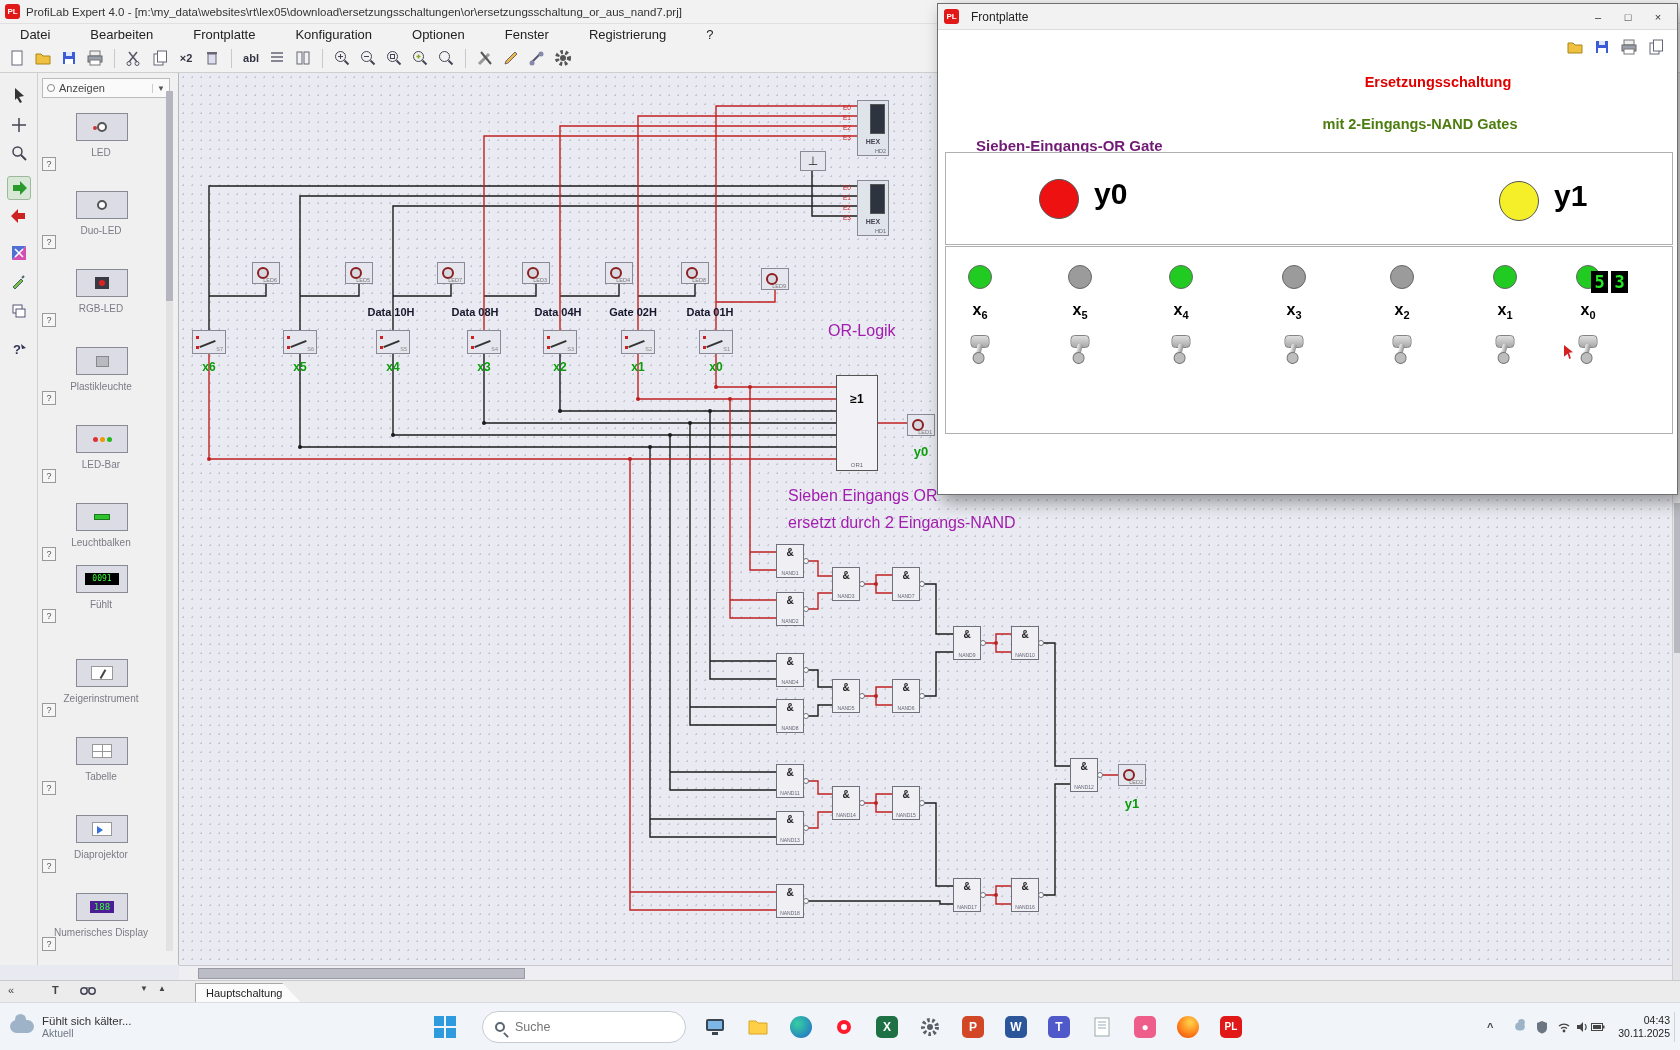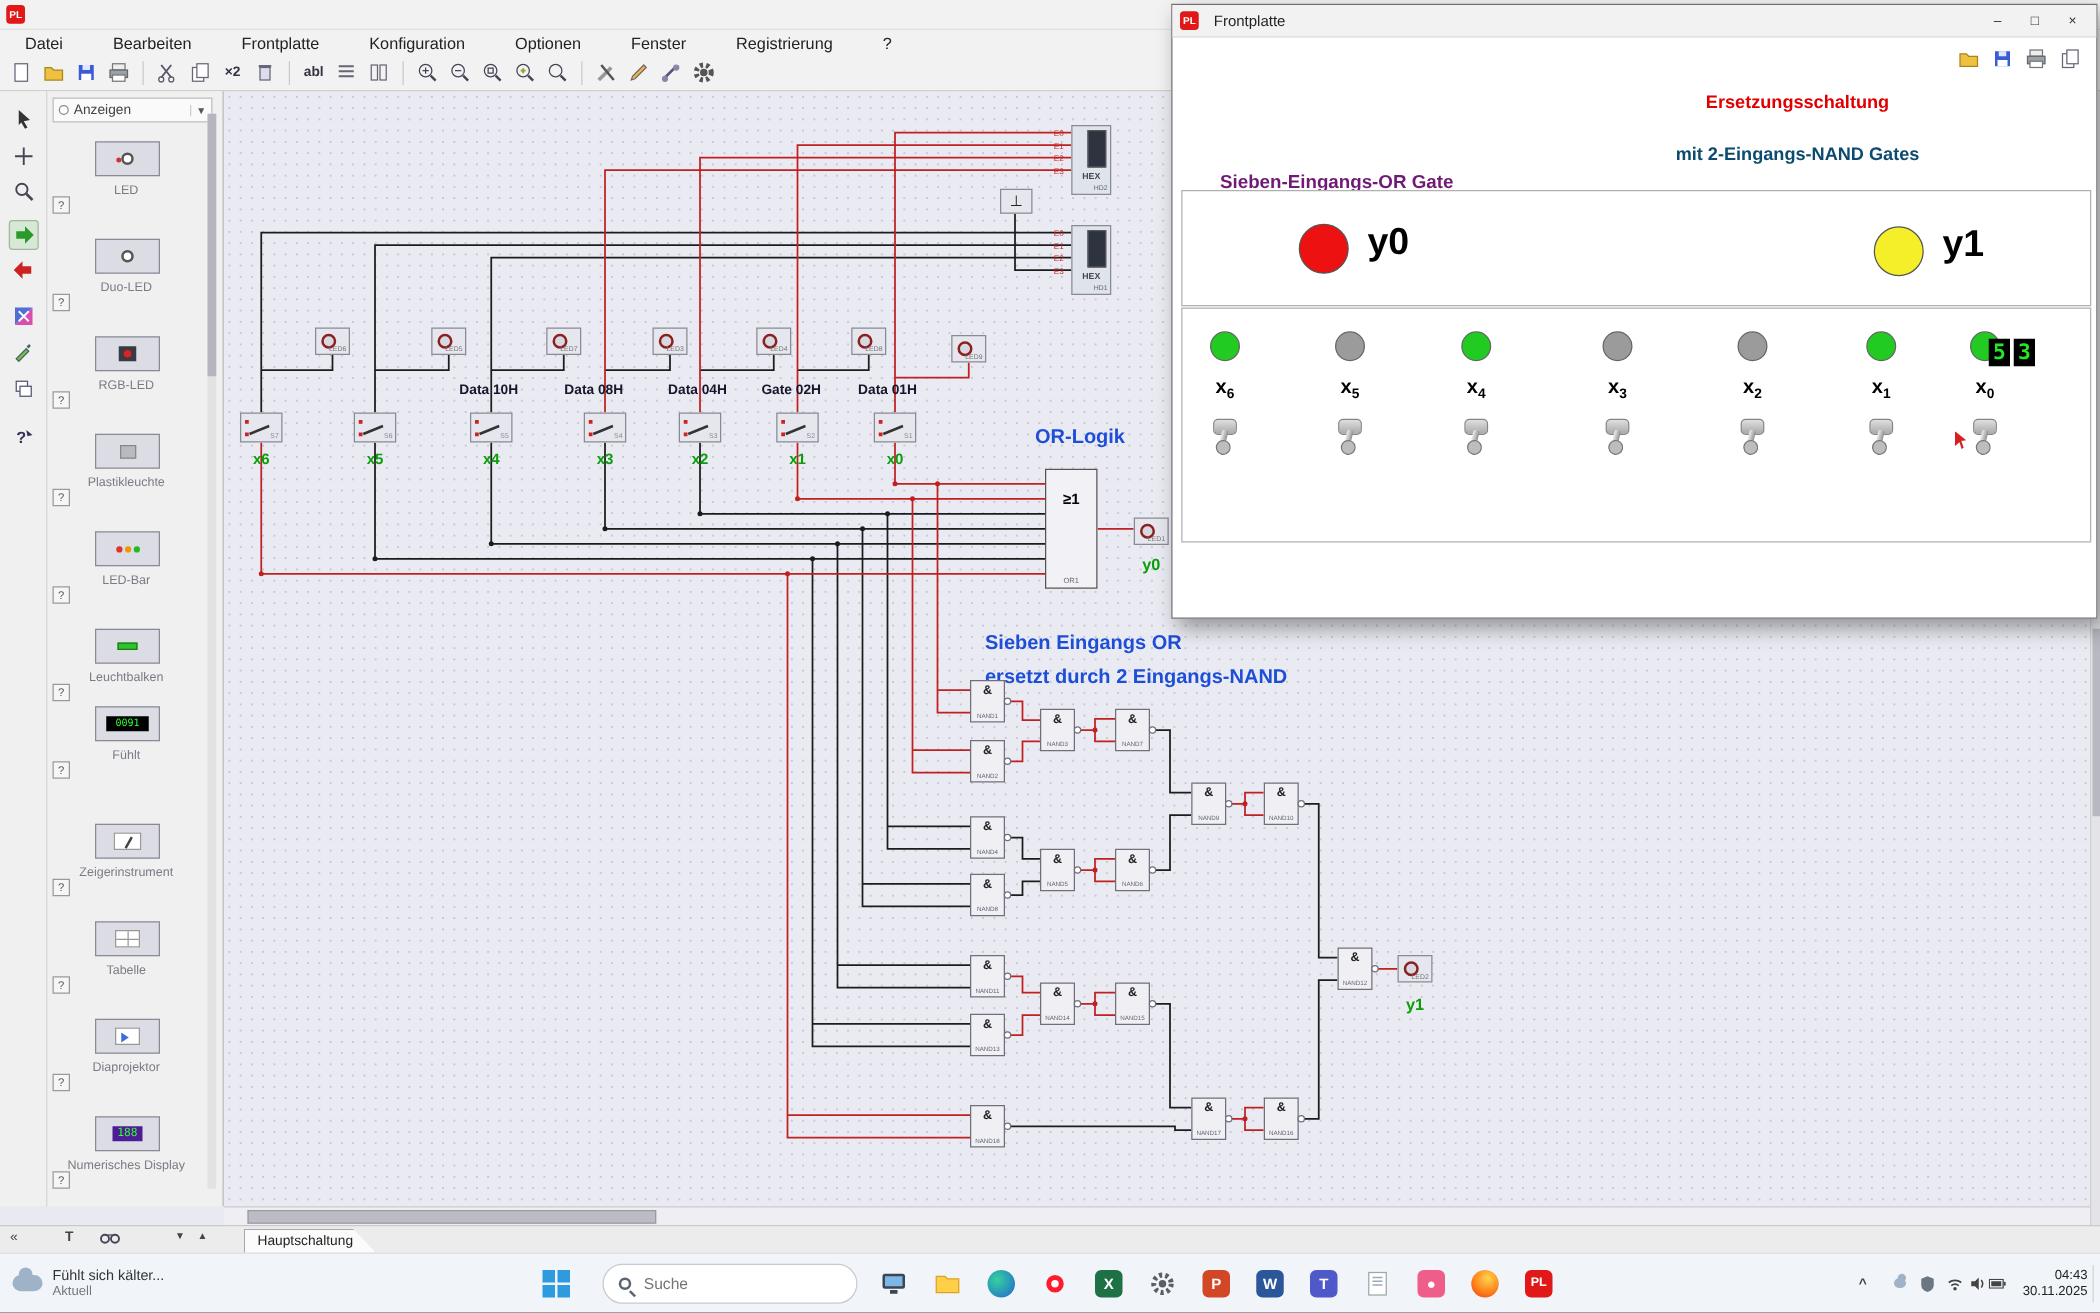--- a/index.html
+++ b/index.html
@@ -27,21 +27,21 @@
   .orgate{position:absolute;left:836px;top:375px;width:42px;height:96px;background:#f2f2f6;border:1.5px solid #555;}
   .orsym{position:absolute;left:0;right:0;top:16px;text-align:center;font-size:12px;font-weight:bold;}
   .orlbl{position:absolute;left:0;right:0;bottom:2px;text-align:center;font-size:6px;color:#667;}
   .hexd{width:32px;height:56px;background:#dfe3ea;}
   .hpin{position:absolute;left:-15px;font-size:6.5px;color:#c22;}
   .hscreen{position:absolute;right:3px;top:3px;width:15px;height:30px;background:#2e3340;border:1px solid #555;}
   .htitle{position:absolute;left:0;right:0;bottom:10px;text-align:center;font-size:7px;font-weight:bold;color:#445;}
   .hunit{position:absolute;right:2px;bottom:1px;font-size:5.5px;color:#667;}
   .gnd{width:26px;height:20px;text-align:center;font-size:12px;line-height:18px;color:#222;background:#e6e6ee;}
   .datalbl{position:absolute;width:70px;text-align:center;font-size:11px;font-weight:bold;color:#16162c;}
-  .redcap{position:absolute;color:#1d4ed8;font-weight:bold;font-size:16px;margin-top:19px;}
+  .redcap{position:absolute;color:#a21caf;font-weight:normal;font-size:16px;}
   .outname{position:absolute;width:40px;text-align:center;font-weight:bold;font-size:13px;color:#0a9e0a;}
 
   
   #titlebar{position:absolute;left:0;top:0;width:1680px;height:24px;background:#f2f2f2;border-bottom:1px solid #e0e0e0;display:flex;align-items:center;padding-left:5px;z-index:5;}
   .applogo{width:15px;height:15px;background:#e01818;border-radius:3px;color:#fff;font-size:8px;font-weight:bold;display:inline-flex;align-items:center;justify-content:center;margin-right:6px;}
   #titlebar .ttl{font-size:11.5px;color:#333;white-space:nowrap;}
   #menubar{position:absolute;left:0;top:24px;width:1680px;height:20px;background:#f2f2f2;display:flex;align-items:center;z-index:5;}
   #menubar span{font-size:13px;color:#222;padding:0 20px;cursor:default;}
   #toolbar{position:absolute;left:0;top:44px;width:1680px;height:29px;background:#f2f2f2;border-bottom:1px solid #cfcfcf;display:flex;align-items:center;gap:4px;padding-left:6px;z-index:5;}
   .tsep{width:1px;height:19px;background:#c9c9c9;margin:0 4px;}
@@ -90,21 +90,21 @@
 
   
   #frontplatte{position:absolute;left:937px;top:3px;width:741px;height:492px;background:#fff;border:1px solid #6f6f6f;box-shadow:5px 7px 16px rgba(0,0,0,.38);z-index:20;}
   #fp-title{position:absolute;left:0;top:0;right:0;height:26px;background:#f2f2f2;border-bottom:1px solid #ddd;display:flex;align-items:center;padding-left:6px;}
   #fp-title .t{font-size:12px;color:#222;margin-left:6px;}
   .winbtns{position:absolute;right:4px;top:2px;display:flex;}
   .winbtn{width:30px;height:21px;display:flex;align-items:center;justify-content:center;font-size:11px;color:#333;}
   #fp-tools{position:absolute;right:10px;top:32px;display:flex;gap:5px;}
   .fp-head-left{position:absolute;left:38px;top:92px;font-size:15px;font-weight:bold;color:#701a75;margin-top:41px;}
   .fp-head-r1{position:absolute;left:330px;width:340px;top:70px;text-align:center;font-size:14.5px;font-weight:bold;color:#e00000;}
-  .fp-head-r2{position:absolute;left:330px;width:340px;top:112px;text-align:center;font-size:14.5px;font-weight:bold;color:#0c4a6e;}
+  .fp-head-r2{position:absolute;left:312px;width:340px;top:112px;text-align:center;font-size:14.5px;font-weight:bold;color:#4d7c0f;}
   .fp-panel{position:absolute;left:7px;width:728px;border:1px solid #b0b0b0;background:#fff;}
   #fp-out{top:148px;height:93px;}
   #fp-in{top:242px;height:188px;}
   .fp-bigled{position:absolute;width:40px;height:40px;border-radius:50%;border:1px solid #555;}
   .fp-biglbl{position:absolute;font-size:30px;font-weight:bold;color:#000;}
   .fp-col{position:absolute;top:18px;width:56px;display:flex;flex-direction:column;align-items:center;}
   .fp-led{width:24px;height:24px;border-radius:50%;border:1px solid #666;}
   .fp-xlabel{margin-top:12px;font-size:16px;font-weight:bold;color:#000;}
   .fp-xlabel sub{font-size:11px;}
   .fp-toggle{position:relative;width:26px;height:36px;margin-top:10px;}
@@ -336,20 +336,21 @@
         <span class="glbl">NAND12</span>
       </div>
     <div class="comp ledc" style="left:1118px;top:764px;">
         <span class="ledlbl">LED2</span>
       </div>
     <div class="outname" style="left:1112px;top:796px;">y1</div>
   </div>
 
   <div id="titlebar">
     <span class="applogo">PL</span>
+    <span class="ttl">ProfiLab Expert 4.0 - [m:\my_data\websites\rt\lex05\download\ersetzungsschaltungen\or\ersetzungsschaltung_or_aus_nand7.prj]</span>
   </div>
 
   <div id="menubar">
     <span>Datei</span>
     <span>Bearbeiten</span>
     <span>Frontplatte</span>
     <span>Konfiguration</span>
     <span>Optionen</span>
     <span>Fenster</span>
     <span>Registrierung</span>

